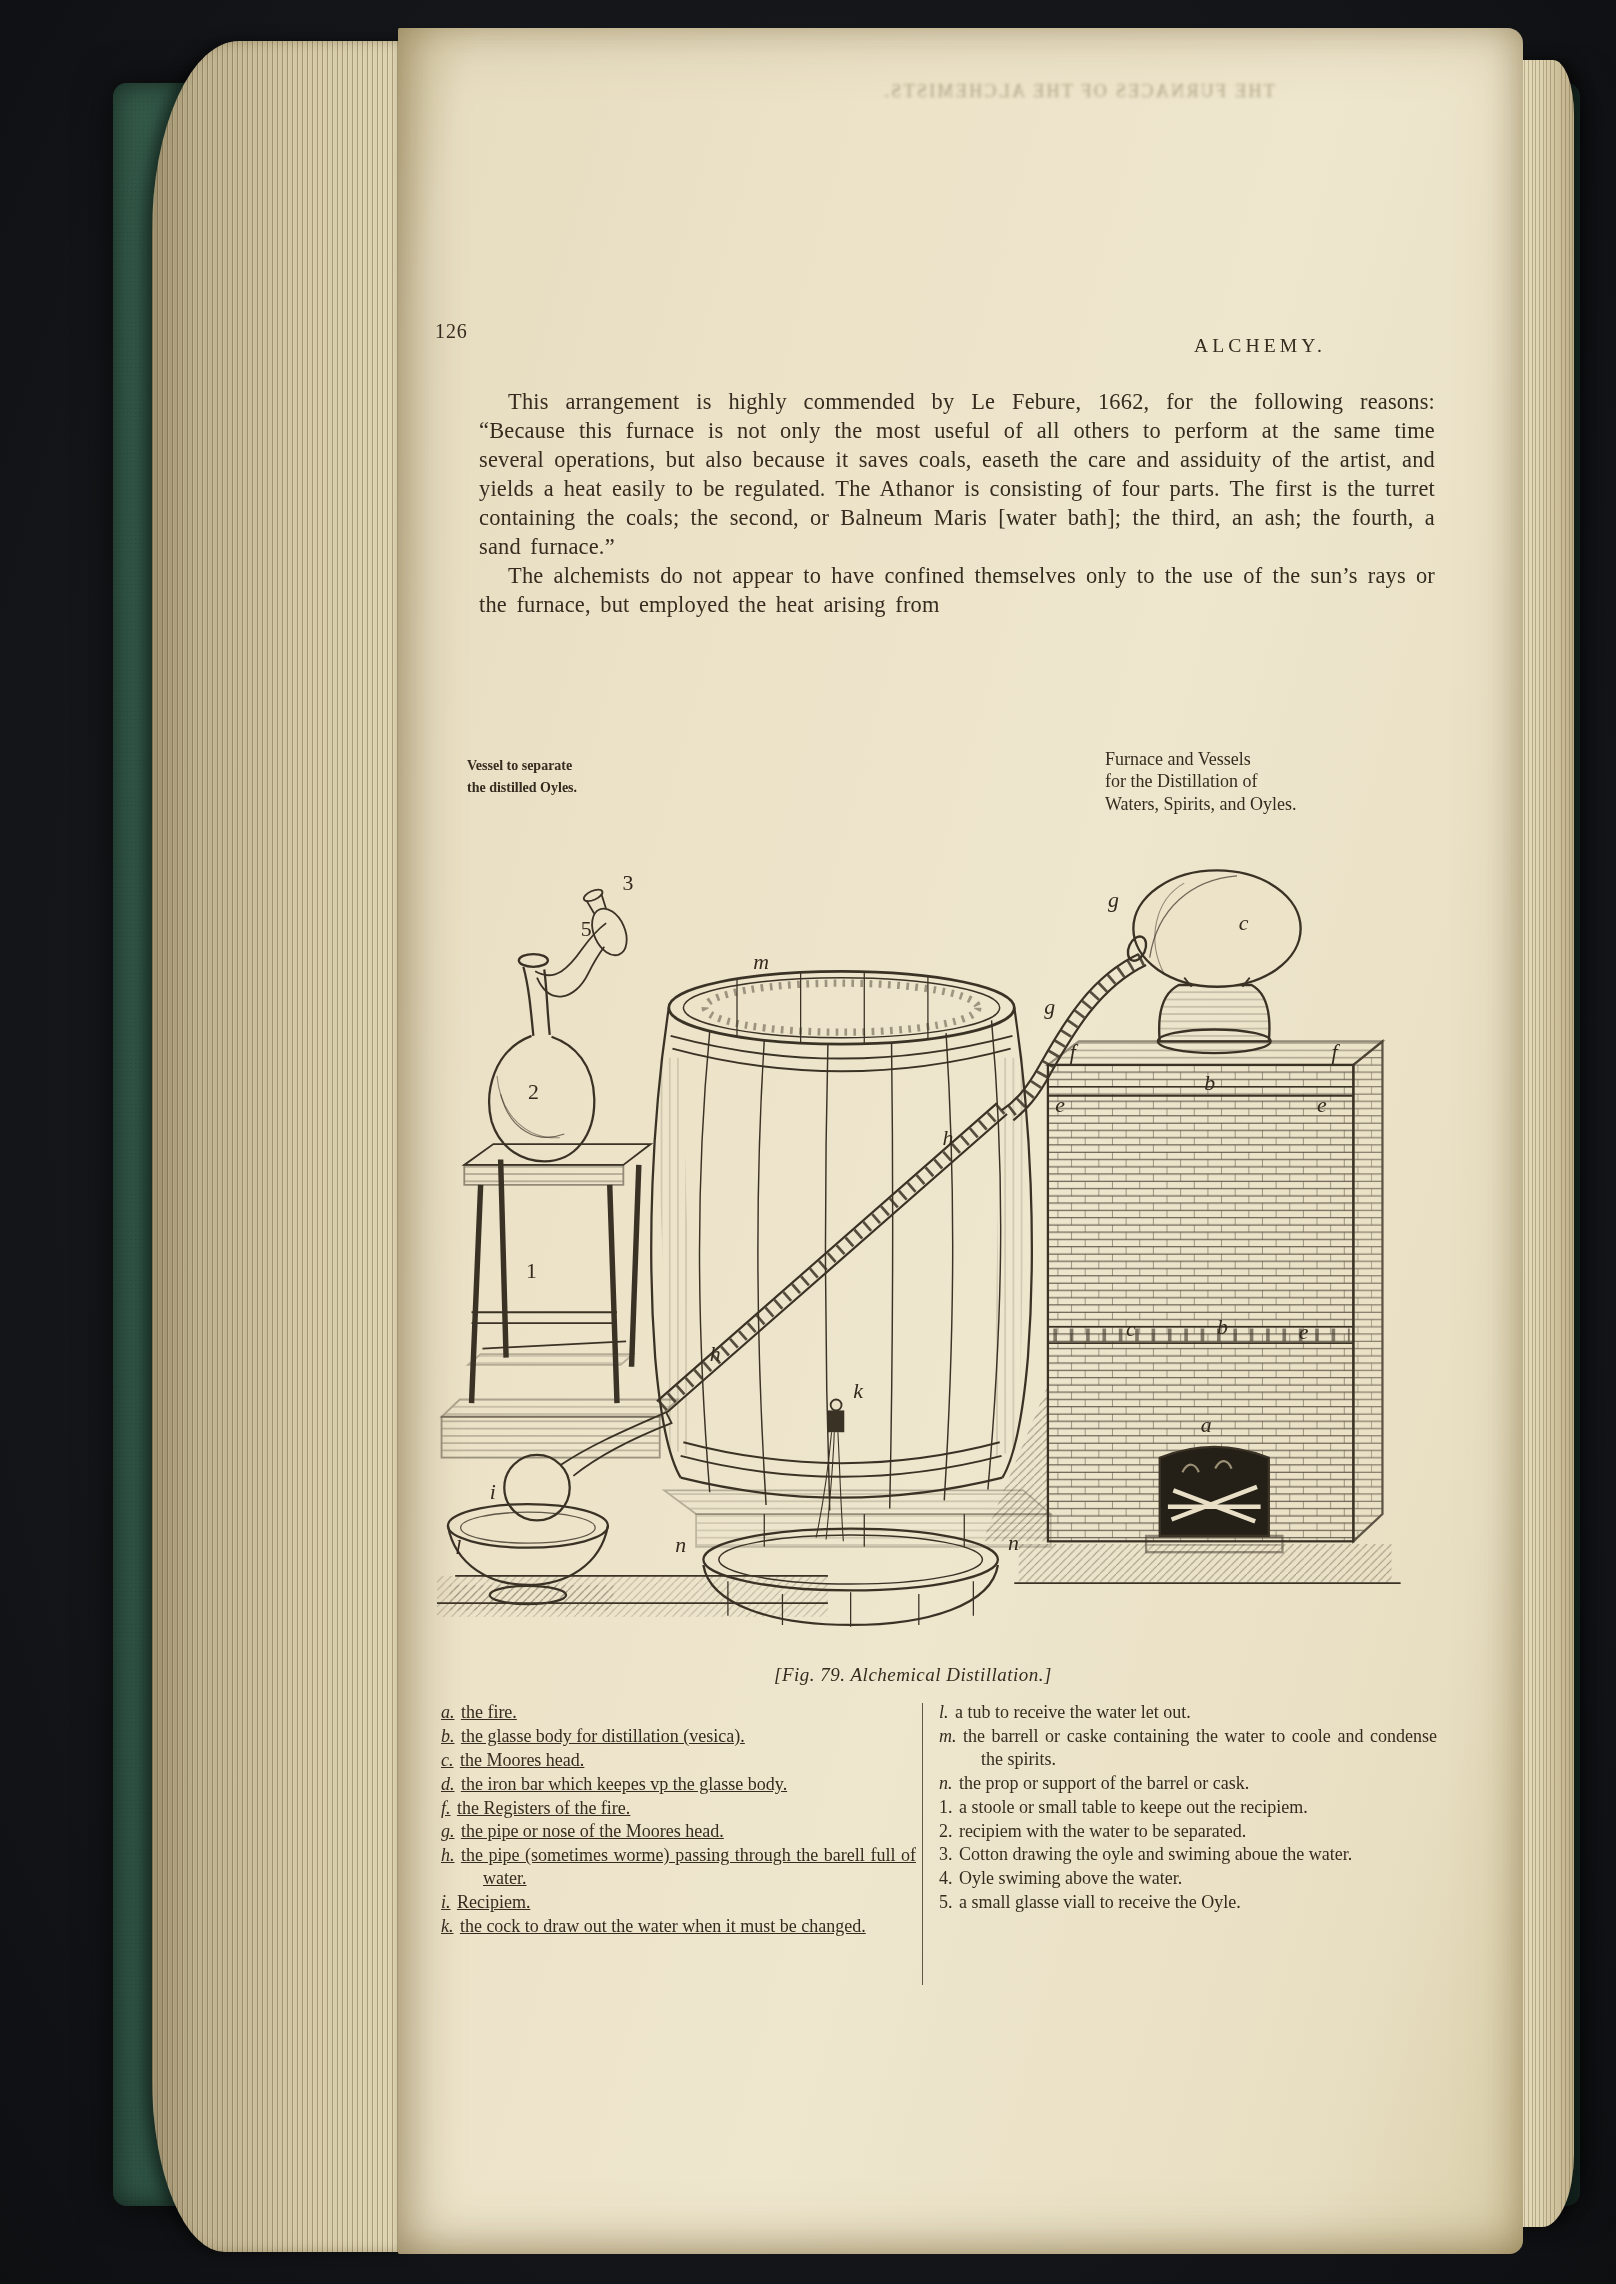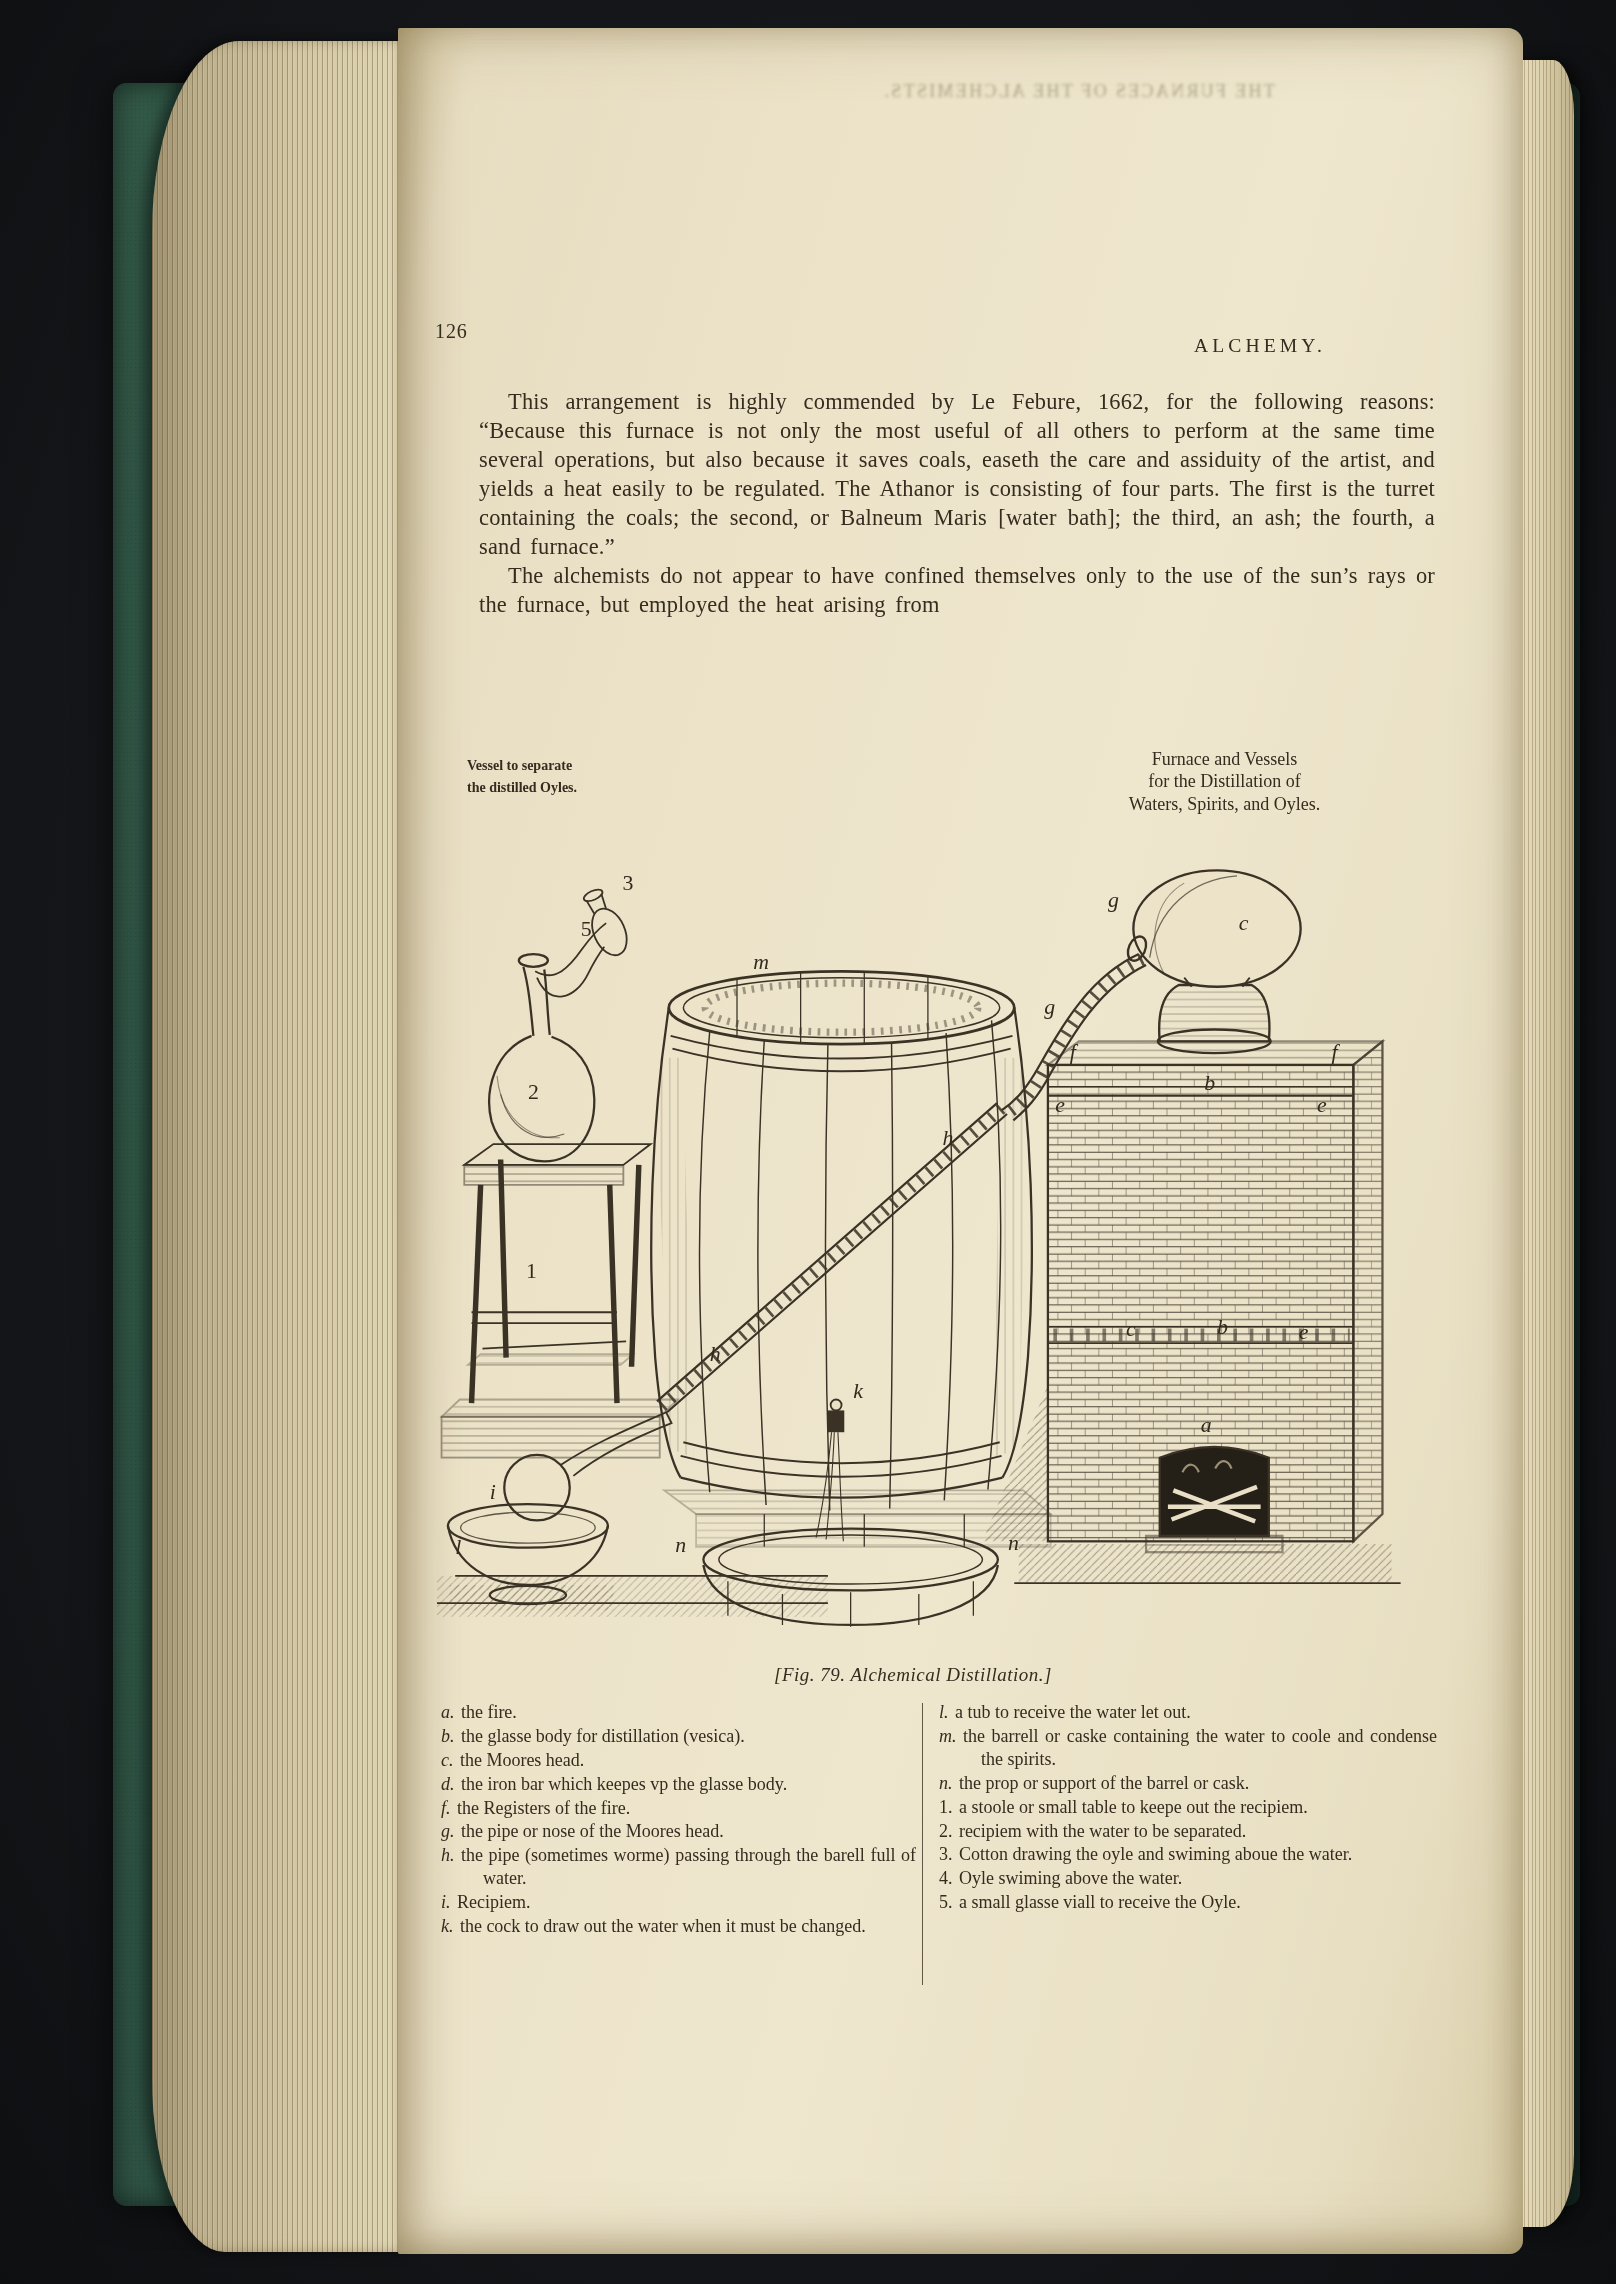--- a/index.html
+++ b/index.html
@@ -40,27 +40,27 @@
     font-size:18px;letter-spacing:2.3px;color:rgba(115,103,70,.5);
     transform:scaleX(-1);filter:blur(1.4px);}
   .pagenum{position:absolute;left:37px;top:292px;font-size:20px;letter-spacing:0.9px;}
   .running-head{position:absolute;left:69px;top:307px;width:859px;text-align:right;
     font-size:19.6px;letter-spacing:4.1px;}
   .text-col{position:absolute;left:81px;top:359px;width:956px;}
   .text-col p{margin:0;font-size:22.4px;line-height:29px;text-indent:29px;
     text-align:justify;word-spacing:3.7px;letter-spacing:0.2px;}
   .cap-left{position:absolute;left:69px;top:727px;font-size:14px;line-height:22.4px;
     white-space:pre-line;font-weight:bold;}
-  .cap-right{position:absolute;left:685px;top:720px;width:283px;text-align:center;
+  .cap-right{position:absolute;left:707px;top:720px;width:283px;text-align:left;
     font-size:18px;line-height:22.4px;white-space:pre-line;}
   .engraving{position:absolute;left:39px;top:793px;width:1000px;height:837px;}
   .figcaption{position:absolute;left:37px;top:1636px;width:956px;text-align:center;
     font-size:19px;letter-spacing:0.5px;font-style:italic;}
   .legend{position:absolute;left:43px;top:1673px;width:998px;font-size:18px;line-height:23px;}
-  .legend .col-left{position:absolute;left:0;top:0;width:475px;}
+  .legend .col-left{position:absolute;left:0;top:0;width:475px;text-decoration:underline;}
   .legend .col-right{position:absolute;left:498px;top:0;width:498px;}
   .legend .divider{position:absolute;left:481px;top:1.8px;width:0.9px;height:282px;
     background:rgba(62,52,36,.8);}
   .legend-item{padding-left:42px;text-indent:-42px;text-align:justify;margin:0 0 0.9px 0;}
   .legend-item .k{font-style:italic;padding-right:6.4px;}
   .legend-item .k.num{font-style:normal;}
   
   .engraving text{font-family:"Liberation Serif",serif;font-size:24px;font-style:italic;fill:#33291d;}
   .engraving text.num{font-style:normal;}
 </style>

